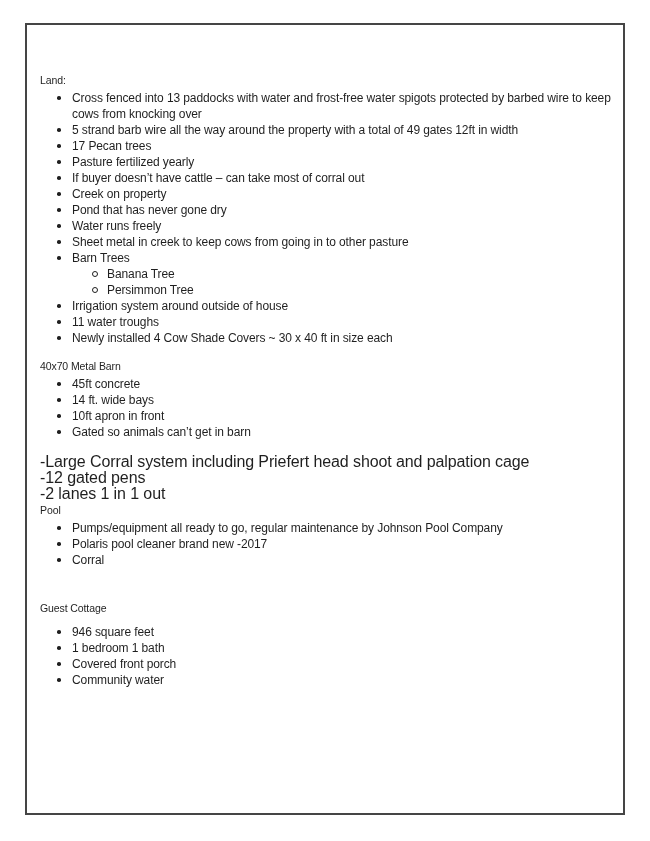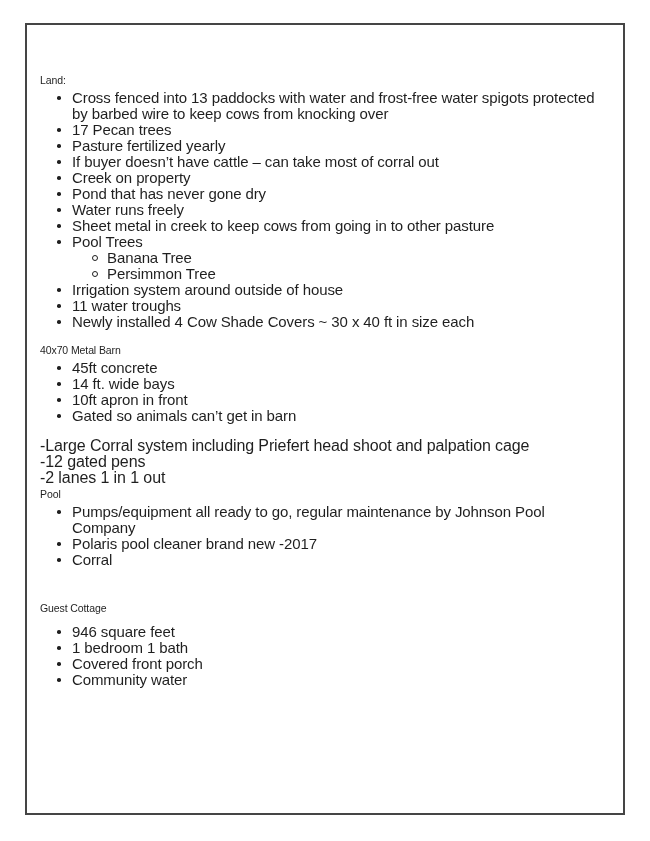--- a/index.html
+++ b/index.html
@@ -36,21 +36,21 @@
 
   .heading {
     font-size: 10.5px;
     line-height: 16px;
     letter-spacing: -0.1px;
     margin-bottom: 2px;
     white-space: pre-wrap;
   }
   .li {
     display: flex;
-    font-size: 15px;
+    font-size: 12px;
     line-height: 16px;
     letter-spacing: -0.1px;
   }
   .li .txt { flex: 1; }
   .lv1 { padding-left: 16px; }
   .lv2 { padding-left: 52px; }
   .marker { flex: 0 0 auto; position: relative; }
   .lv1 .marker { width: 16px; }
   .lv2 .marker { width: 15px; }
   .lv1 .marker::before {
@@ -89,20 +89,24 @@
     <div id="sections">
         <div class="sec sec-0">
           <div class="heading">Land:</div>
           <div class="list">
             <div class="li lv1">
               <span class="marker"></span>
               <span class="txt">Cross fenced into 13 paddocks with water and frost-free water spigots protected by barbed wire to keep cows from knocking over</span>
             </div>
             <div class="li lv1">
               <span class="marker"></span>
+              <span class="txt">5 strand barb wire all the way around the property with a total of 49 gates 12ft in width</span>
+            </div>
+            <div class="li lv1">
+              <span class="marker"></span>
               <span class="txt">17 Pecan trees</span>
             </div>
             <div class="li lv1">
               <span class="marker"></span>
               <span class="txt">Pasture fertilized yearly</span>
             </div>
             <div class="li lv1">
               <span class="marker"></span>
               <span class="txt">If buyer doesn’t have cattle – can take most of corral out</span>
             </div>
@@ -117,21 +121,21 @@
             <div class="li lv1">
               <span class="marker"></span>
               <span class="txt">Water runs freely</span>
             </div>
             <div class="li lv1">
               <span class="marker"></span>
               <span class="txt">Sheet metal in creek to keep cows from going in to other pasture</span>
             </div>
             <div class="li lv1">
               <span class="marker"></span>
-              <span class="txt">Pool Trees</span>
+              <span class="txt">Barn Trees</span>
             </div>
             <div class="li lv2">
               <span class="marker"></span>
               <span class="txt">Banana Tree</span>
             </div>
             <div class="li lv2">
               <span class="marker"></span>
               <span class="txt">Persimmon Tree</span>
             </div>
             <div class="li lv1">

